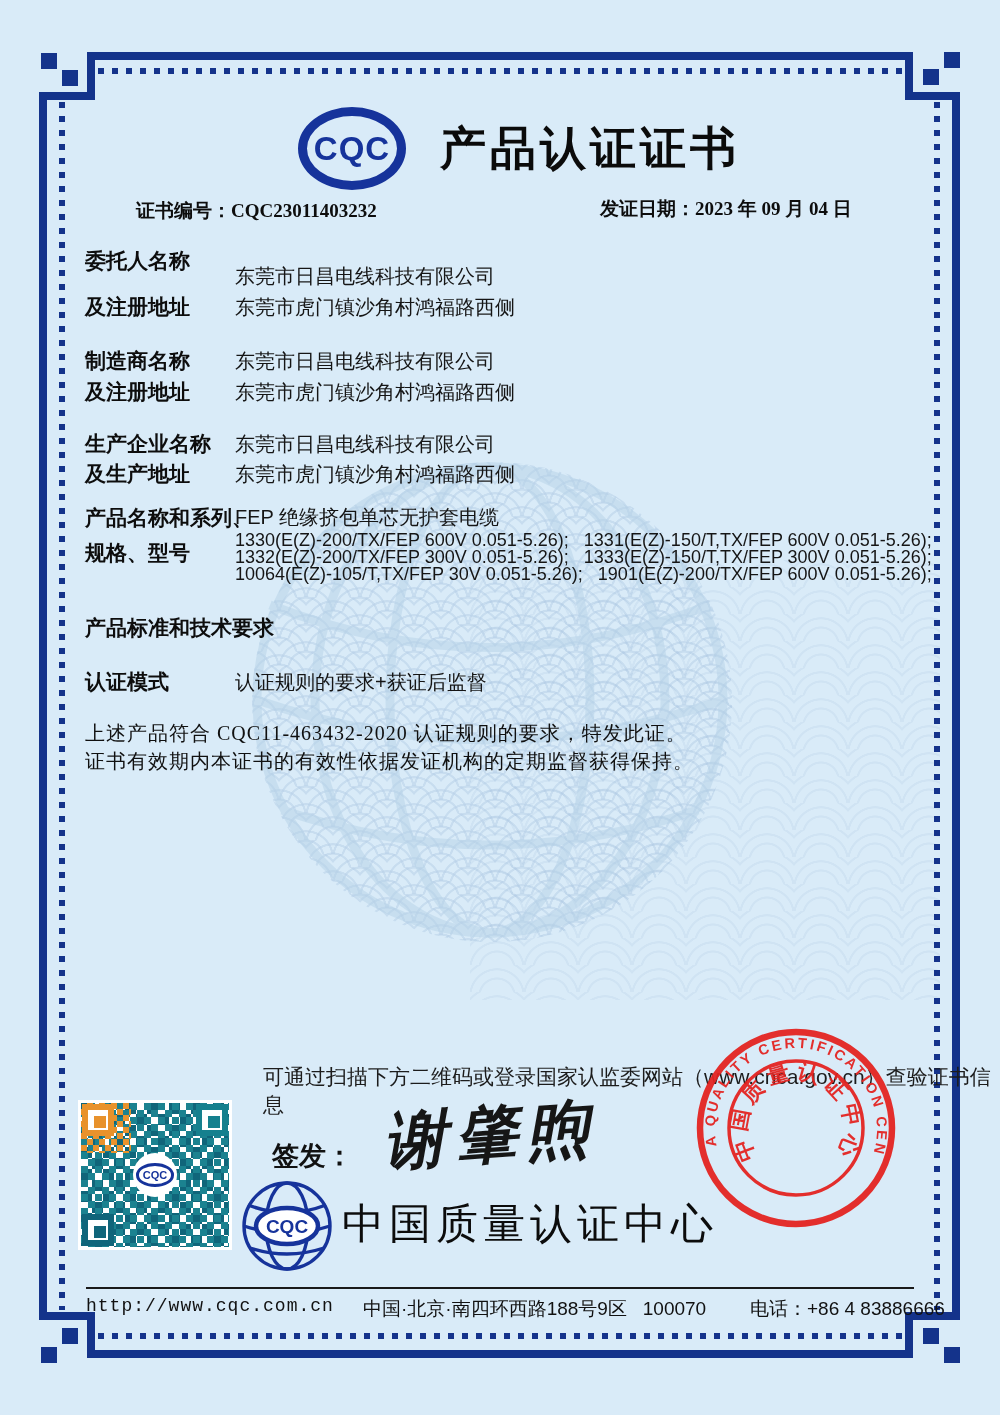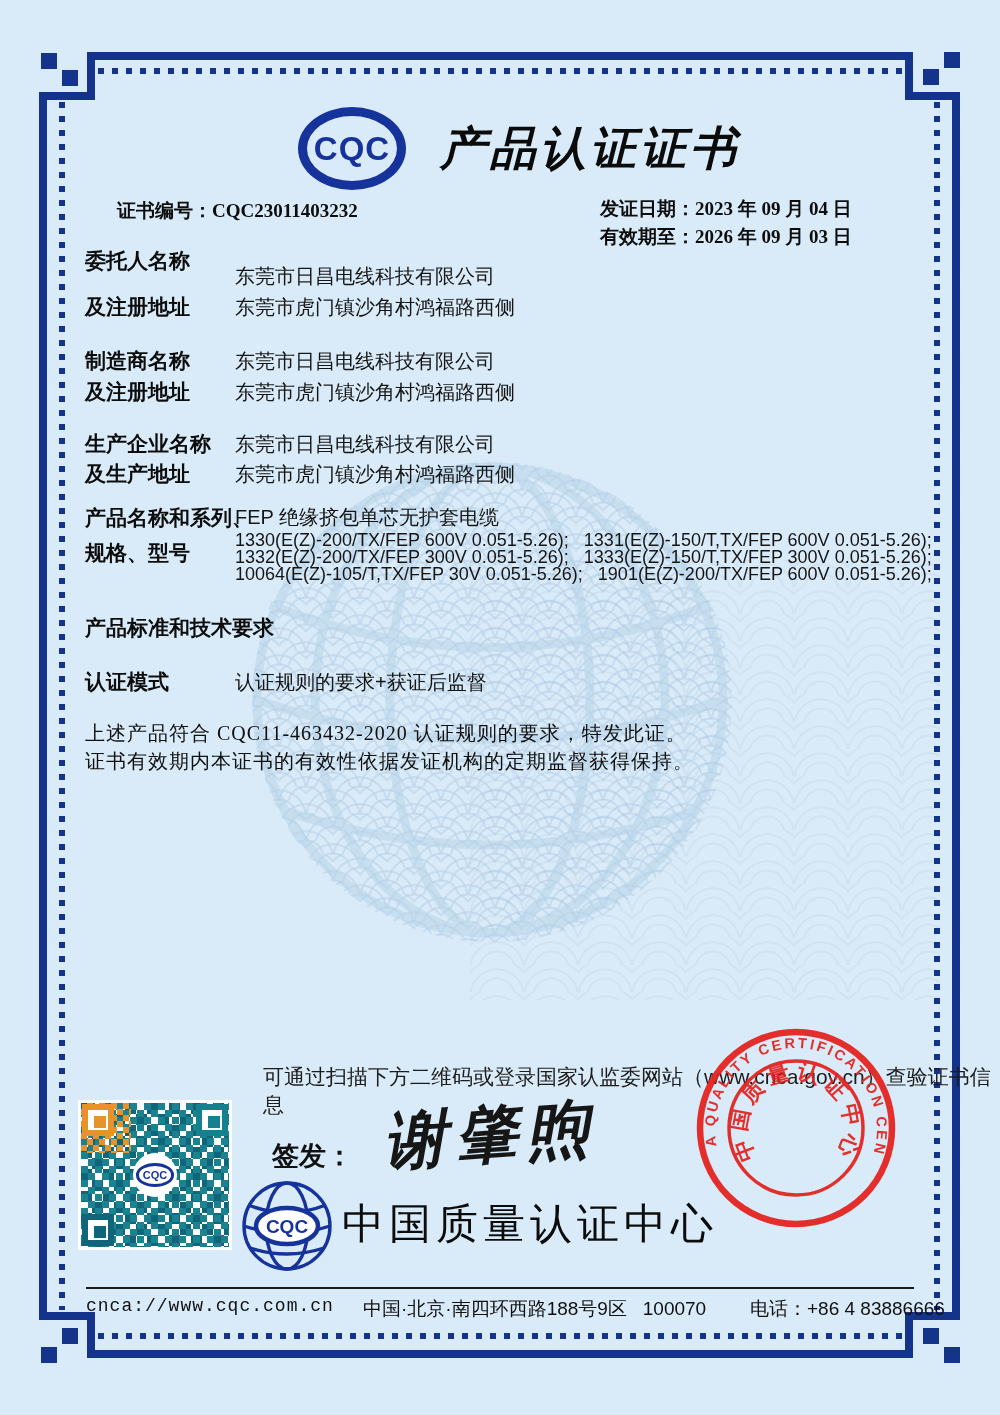--- a/index.html
+++ b/index.html
@@ -32,21 +32,21 @@
   }
   .globe-wm { position:absolute; left:240px; top:450px; width:500px; height:500px; z-index:0; opacity:.5; }
 
   
   .cqc-badge {
     left:298px; top:107px; width:108px; height:83px;
     border:9px solid #16339b; border-radius:50%;
     display:flex; align-items:center; justify-content:center; z-index:2;
   }
   .cqc-badge span { font-size:33px; font-weight:bold; color:#16339b; letter-spacing:1px; }
-  .title { left:440px; top:118px; font-size:46px; font-weight:900; letter-spacing:4px; color:#0b0b0b; z-index:2;font-style:italic; }
+  .title { left:440px; top:118px; font-size:46px; font-weight:900; letter-spacing:4px; color:#0b0b0b; z-index:2; }
 
   .metaline { font-family:"Liberation Serif", serif; font-weight:600; font-size:19px; color:#0d0d0d; z-index:2; }
   .dates { line-height:28px; }
 
   .flabel { left:85px; font-size:21px; font-weight:bold; color:#0d0d0d; z-index:2; position:absolute; }
   .fvalue { left:235px; font-size:20px; color:#151515; z-index:2; position:absolute; }
   .models { font-size:18px; }
   .pre { white-space:pre; }
 
   .statement { left:85px; font-family:"Liberation Serif", serif; font-size:20px; font-weight:500; letter-spacing:1px; color:#101010; z-index:2; position:absolute; }
@@ -123,26 +123,25 @@
       <rect x="62" y="1328" width="16" height="16"></rect>
         <rect x="41" y="1347" width="16" height="16"></rect>
     </g>
   </svg>
 
   <div class="abs cqc-badge">
     <span>CQC</span>
   </div>
   <div class="abs title">产品认证证书</div>
 
-  <div class="abs metaline" style="left:117px; top:198px;">
+  <div class="abs metaline" style="left:136px; top:198px;">
     <span>证书编号：</span><span>CQC23011403232</span>
   </div>
   <div class="abs metaline dates" style="left:600px; top:195px;">
     <div><span>发证日期：</span><span>2023 年 09 月 04 日</span></div>
-    <div><span>有效期至：</span><span>2026 年 09 月 03 日</span></div>
   </div>
 
   <div class="flabel" style="top:247px">委托人名称</div>
   <div class="fvalue" style="top:263px">东莞市日昌电线科技有限公司</div>
   <div class="flabel" style="top:293px">及注册地址</div>
   <div class="fvalue" style="top:294px">东莞市虎门镇沙角村鸿福路西侧</div>
 
   <div class="flabel" style="top:347px">制造商名称</div>
   <div class="fvalue" style="top:348px">东莞市日昌电线科技有限公司</div>
   <div class="flabel" style="top:378px">及注册地址</div>
@@ -211,17 +210,17 @@
     </defs>
     <text font-size="14.5" font-weight="bold" letter-spacing="2.6" fill="#e42320" font-family="Liberation Sans, sans-serif">
       <textPath href="#sealOuterArc" startOffset="50%" text-anchor="middle">CHINA  QUALITY   CERTIFICATION   CENTRE</textPath>
     </text>
     <text font-size="22" font-weight="bold" letter-spacing="5" fill="#e42320" font-family="Liberation Sans, sans-serif">
       <textPath href="#sealInnerArc" startOffset="50%" text-anchor="middle">中国质量认证中心</textPath>
     </text>
   </svg>
 
   <div class="abs footer-rule"></div>
-  <div class="abs footer website">cnca://www.cqc.com.cn</div>
+  <div class="abs footer website">http://www.cqc.com.cn</div>
   <div class="abs footer address pre">中国·北京·南四环西路188号9区   100070</div>
   <div class="abs footer phone">电话：+86 4 83886666</div>
 
 </div>
 
 </body></html>

